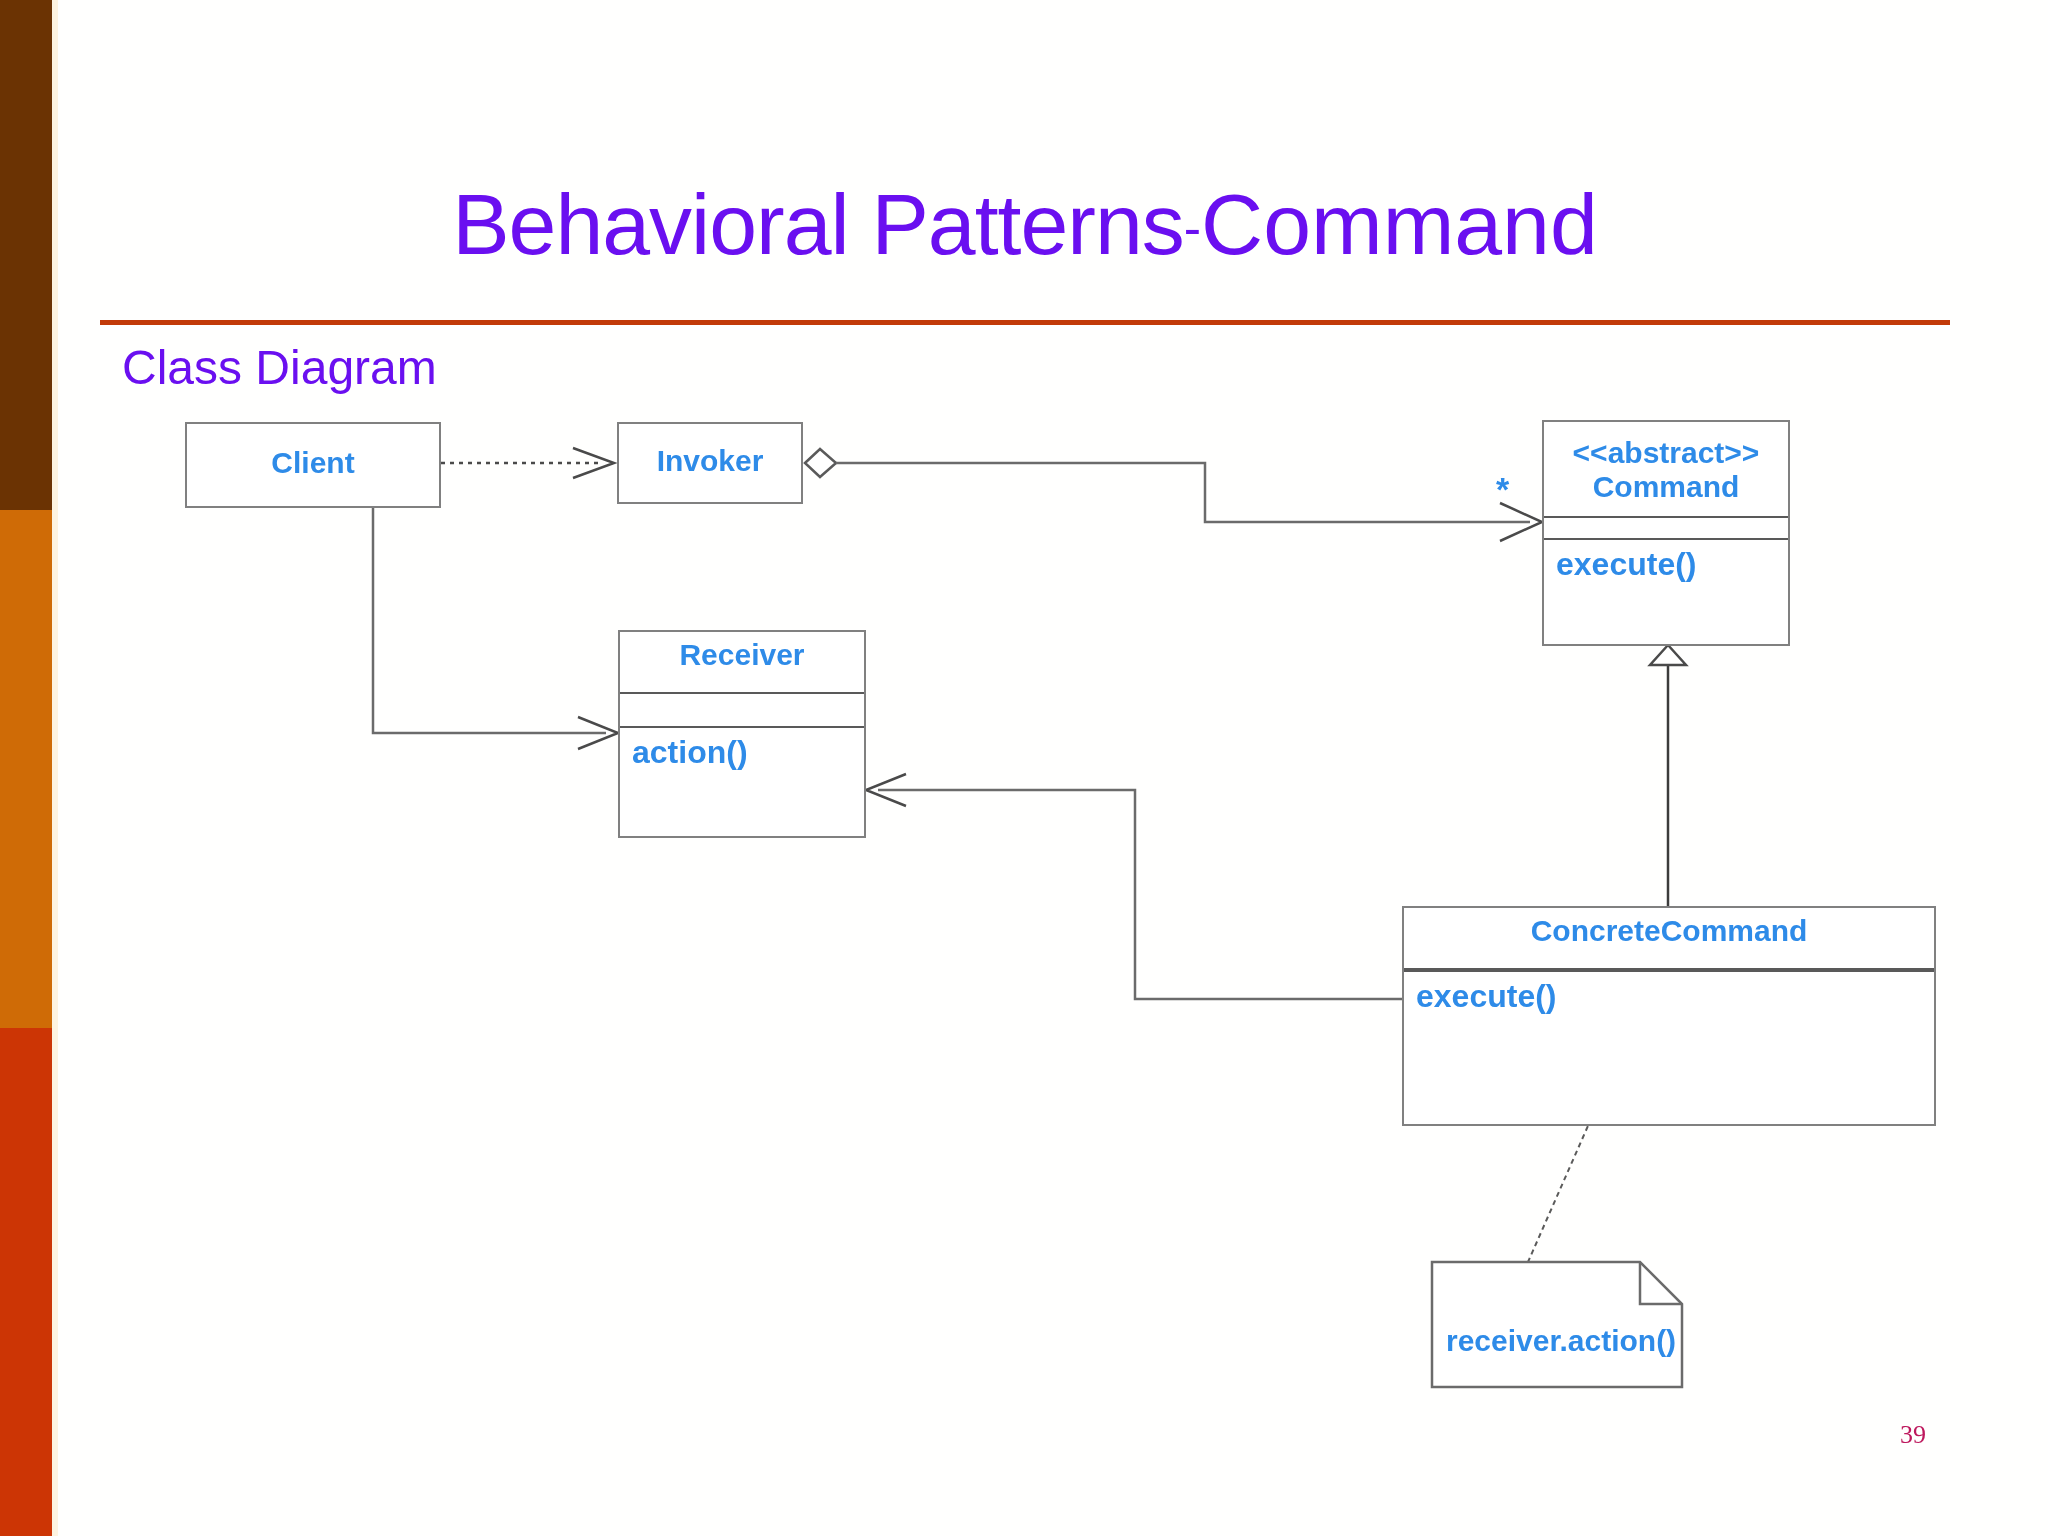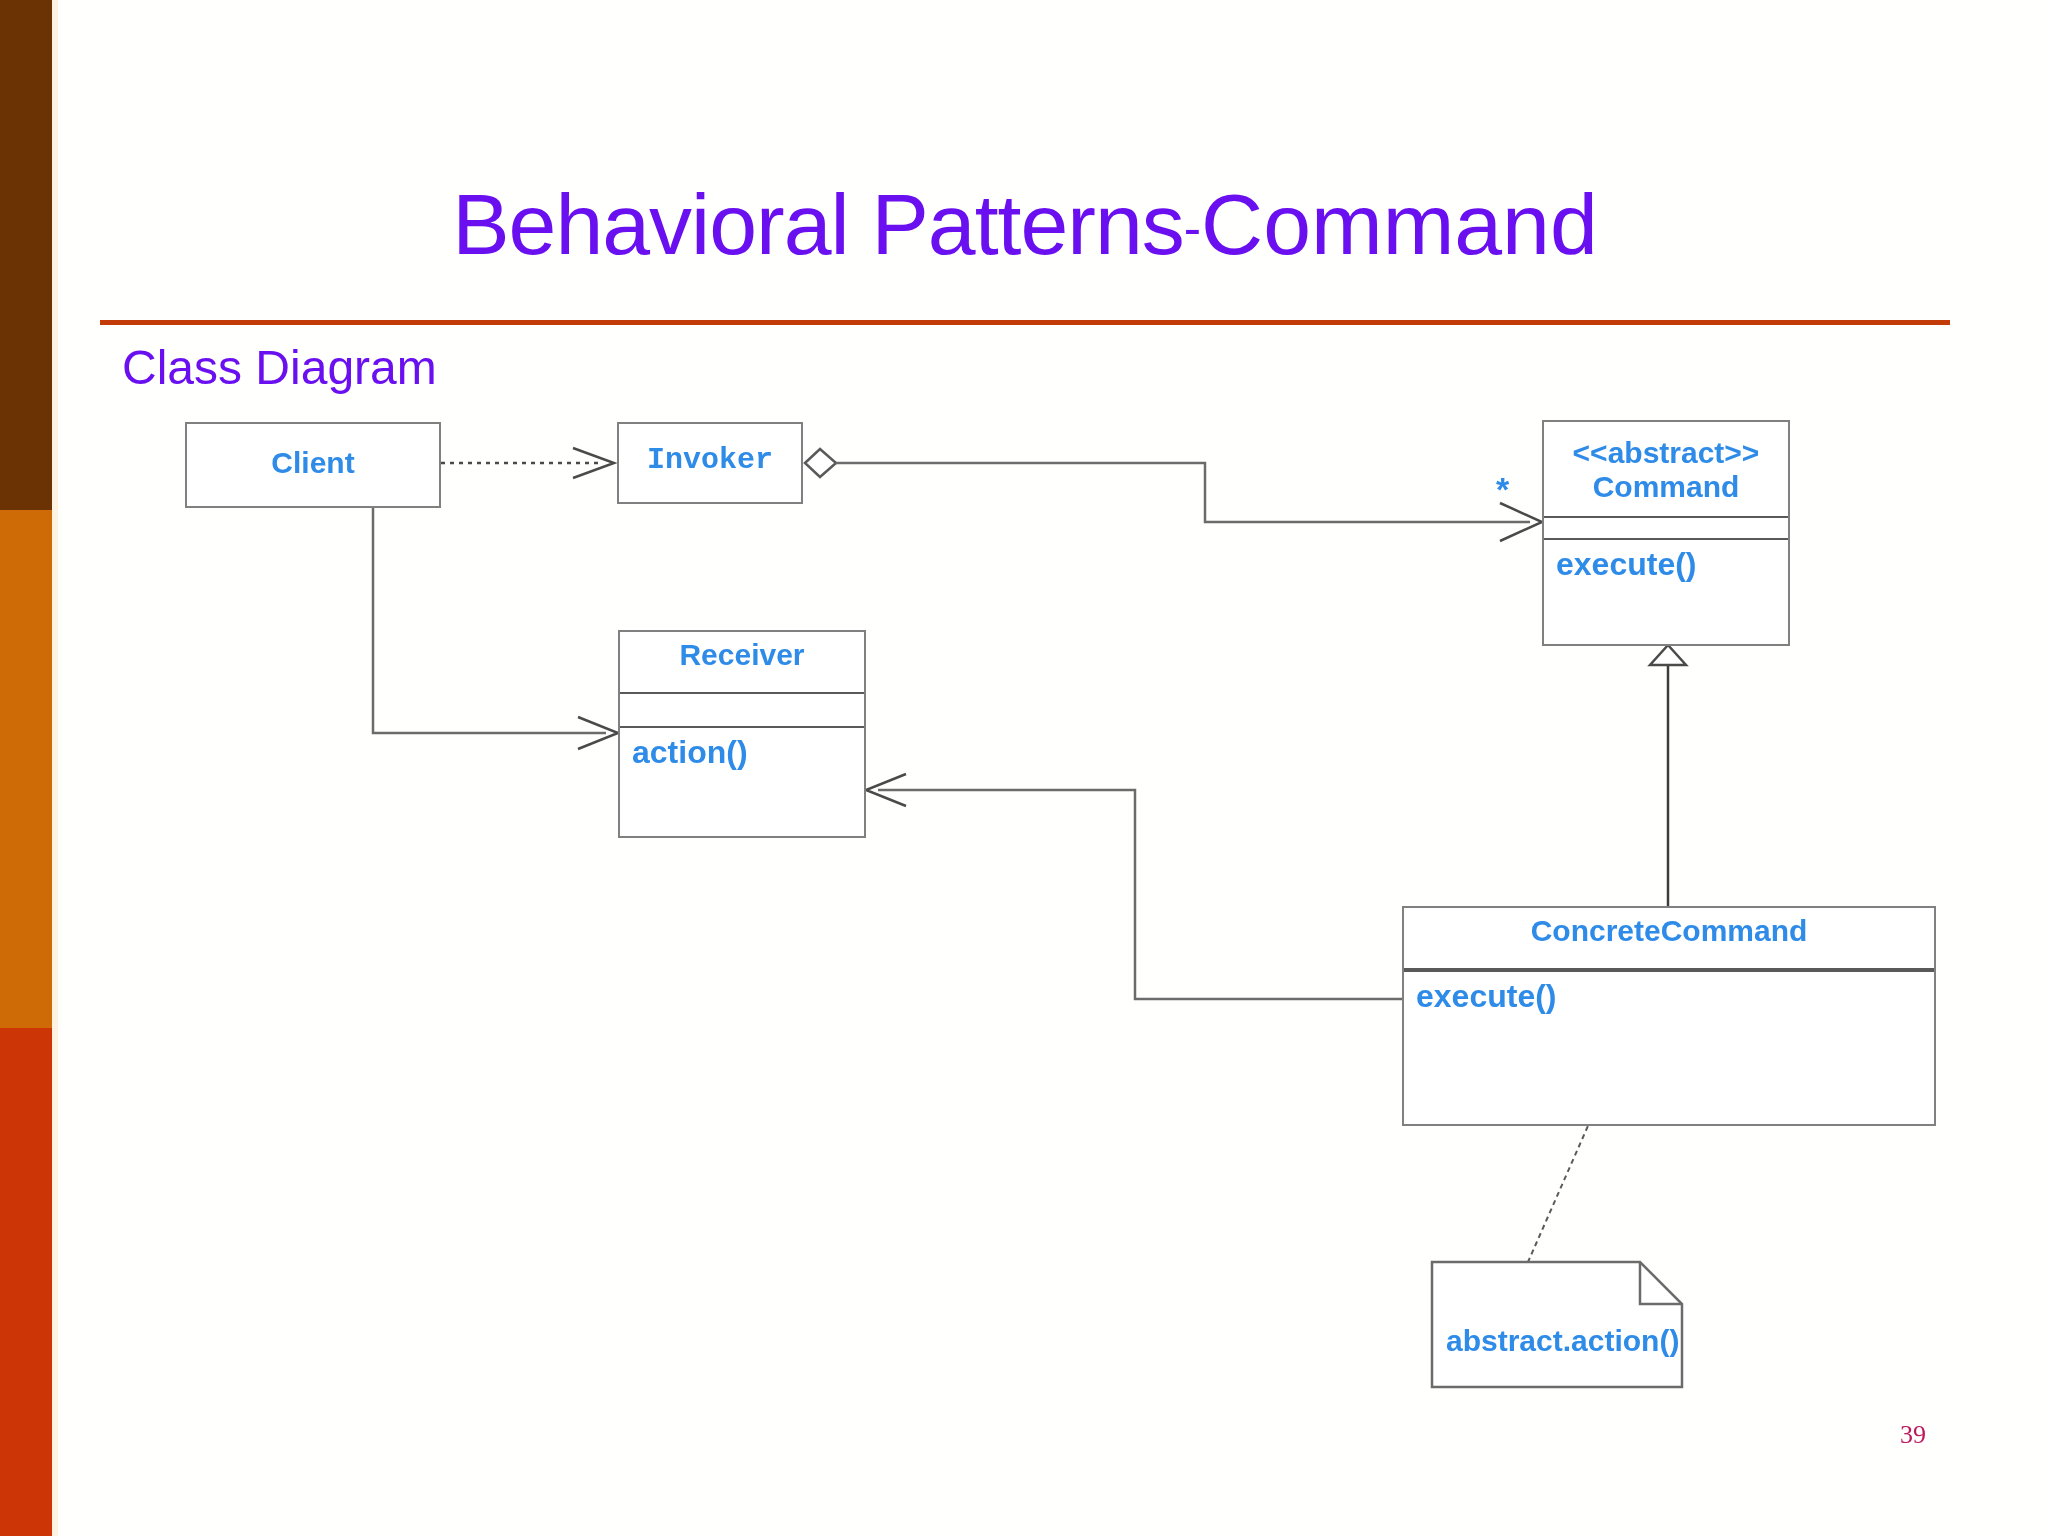--- a/index.html
+++ b/index.html
@@ -106,21 +106,21 @@
     font-weight: bold;
     font-size: 32px;
     padding: 6px 0 0 12px;
   }
 
   
   #box-client { left: 185px; top: 422px; width: 256px; height: 86px; }
   #box-client .uml-title { padding-top: 22px; }
 
   
-  #box-invoker { left: 617px; top: 422px; width: 186px; height: 82px; font-family: Liberation Mono, monospace; }
+  #box-invoker { left: 617px; top: 422px; width: 186px; height: 82px; }
   #box-invoker .uml-title { padding-top: 20px; }
 
   
   #box-command { left: 1542px; top: 420px; width: 248px; height: 226px; }
   #box-command .cmd-head { height: 86px; margin-top: 8px; }
   #box-command .cmd-attr { height: 20px; }
 
   
   #box-receiver { left: 618px; top: 630px; width: 248px; height: 208px; }
   #box-receiver .rcv-head { height: 60px; }
@@ -262,18 +262,18 @@
       <div class="uml-title">ConcreteCommand</div>
     </div>
     <div class="uml-sep"></div>
     <div class="uml-sep"></div>
     <div class="uml-member">execute()</div>
   </div>
 
   <div id="mult-star">*</div>
 
   <div id="note">
-    <div id="note-text">abstract.action()</div>
+    <div id="note-text">receiver.action()</div>
   </div>
 
   <div id="page-number">39</div>
 
 </div>
 
 </body></html>

